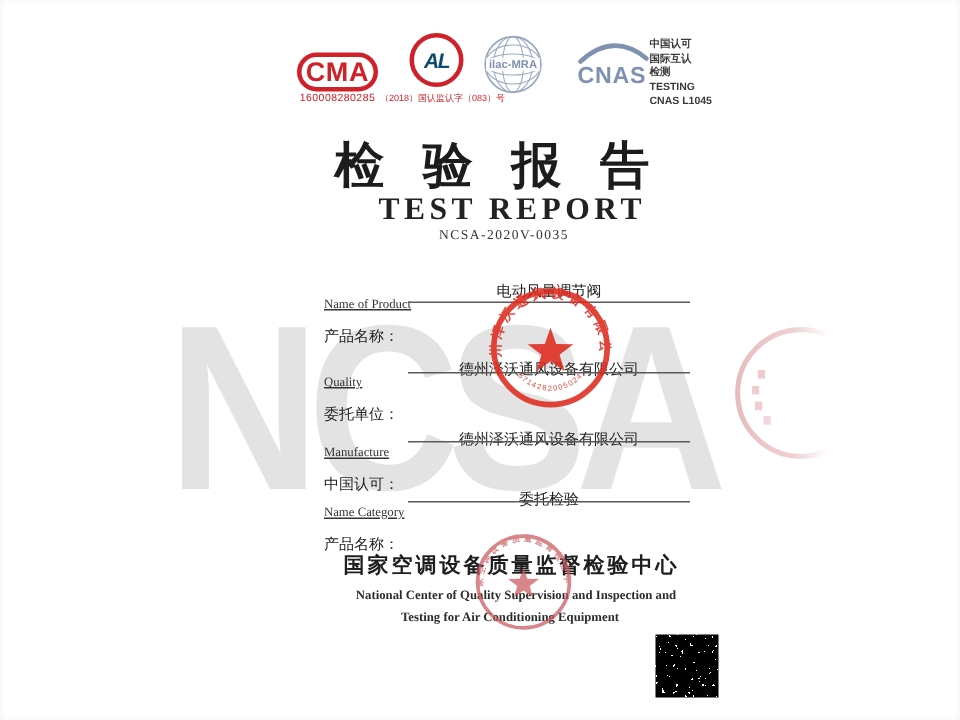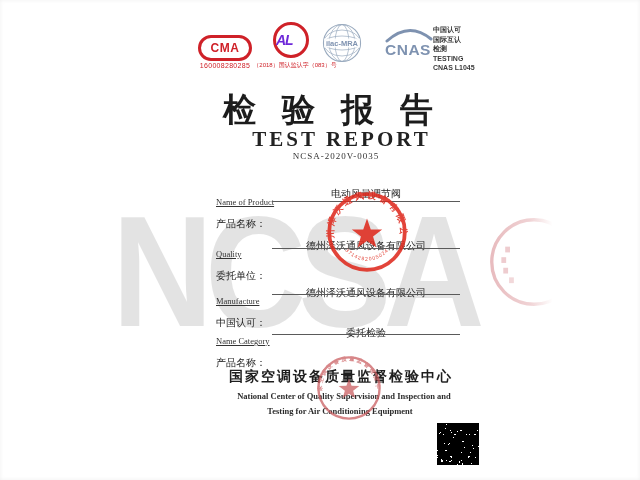--- a/index.html
+++ b/index.html
@@ -5,25 +5,25 @@
   html,body{margin:0;padding:0;background:#fff;}
   .canvas{position:relative;width:640px;height:480px;background:#fff;overflow:hidden;
           font-family:"Liberation Sans",sans-serif;color:#2b2b2b;box-shadow:inset 0 0 4px #f0f0f0;}
   .abs{position:absolute;}
   
   .watermark{left:112px;top:188px;font-size:140px;font-weight:bold;letter-spacing:-8px;
              color:rgba(0,0,0,0.11);line-height:150px;transform:scaleY(1.12);transform-origin:top left;
              font-family:"Liberation Sans",sans-serif;user-select:none;}
   
   .cma-box{left:198px;top:35px;width:48px;height:20px;border:3px solid #cf2128;border-radius:13px;
-           text-align:center;line-height:20px;font-size:12px;font-weight:bold;color:#cf2128;letter-spacing:0.5px;}
+           text-align:center;line-height:20px;font-size:18px;font-weight:bold;color:#cf2128;letter-spacing:0.5px;}
   .cma-number{left:194px;top:62px;width:62px;text-align:center;font-size:7px;color:#cf2128;letter-spacing:0.3px;}
   .cal-circle{left:273px;top:22px;width:30px;height:30px;border:3.5px solid #cf2128;border-radius:50%;
-              text-align:left;line-height:30px;font-size:14px;font-weight:bold;font-style:italic;
-              color:#6d28d9;letter-spacing:-1px;}
+              text-align:center;line-height:30px;font-size:14px;font-weight:bold;font-style:italic;
+              color:#0c4a6e;letter-spacing:-1px;}
   .cal-caption{left:250px;top:61px;width:90px;text-align:center;font-size:6px;color:#cf2128;}
   .ilac{left:322px;top:23px;}
   .cnas{left:384px;top:28px;}
   .accred{left:433px;top:25px;font-size:7px;font-weight:bold;color:#3a3a3a;line-height:9.5px;}
   
   .title-cn{left:8px;top:88px;width:640px;text-align:center;font-size:33px;font-weight:bold;
             letter-spacing:26px;text-indent:26px;color:#1c1c1c;}
   .title-en{left:20px;top:127px;width:640px;text-align:center;font-size:21px;font-weight:bold;
             letter-spacing:3px;text-indent:3px;font-family:"Liberation Serif",serif;color:#222;}
   .report-no{left:16px;top:151px;width:640px;text-align:center;font-size:9px;letter-spacing:1px;

